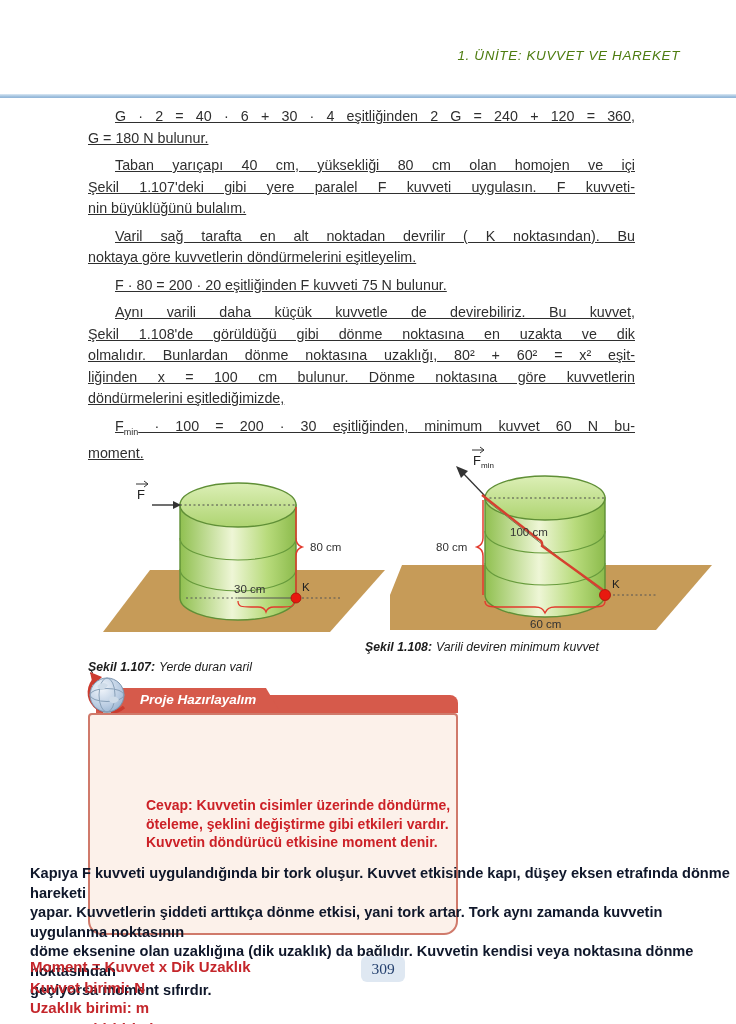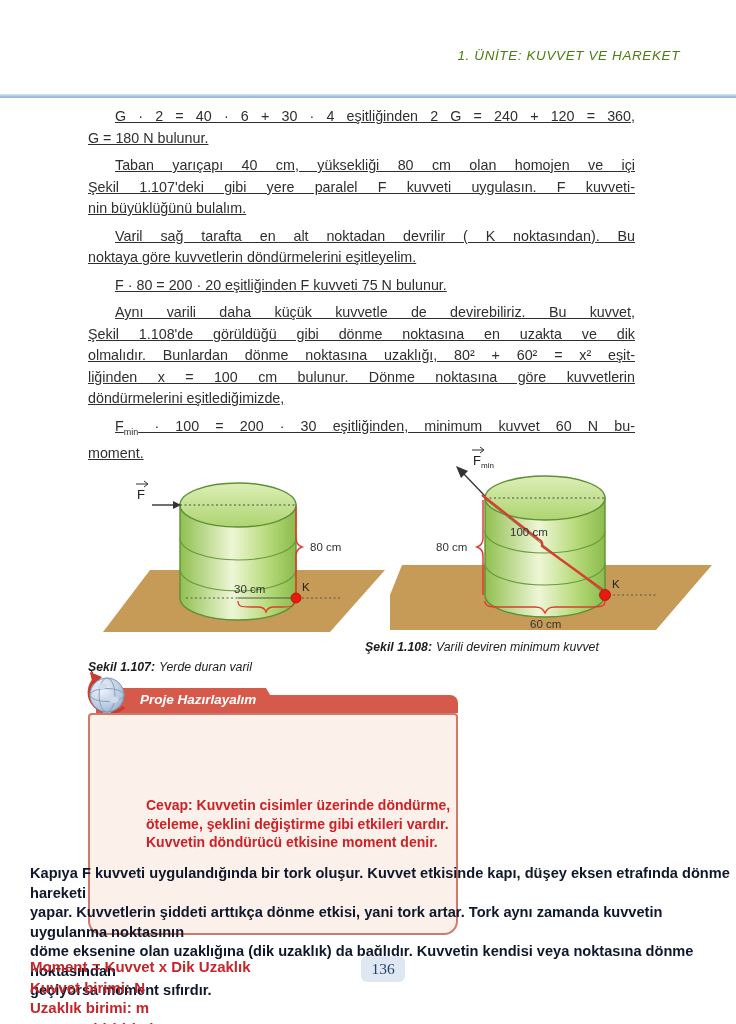--- a/index.html
+++ b/index.html
@@ -199,16 +199,16 @@
     <div>geçiyorsa moment sıfırdır.</div>
   </div>
   <div class="formulas">
     <div>Moment = Kuvvet x Dik Uzaklık</div>
     <div>Kuvvet birimi: N</div>
     <div>Uzaklık birimi: m</div>
     <div>Moment (τ) birimi: N.m</div>
   </div>
 
   <div class="page-badge">
-    <span>136</span>
+    <span>309</span>
   </div>
 
 </div>
 
 </body></html>

